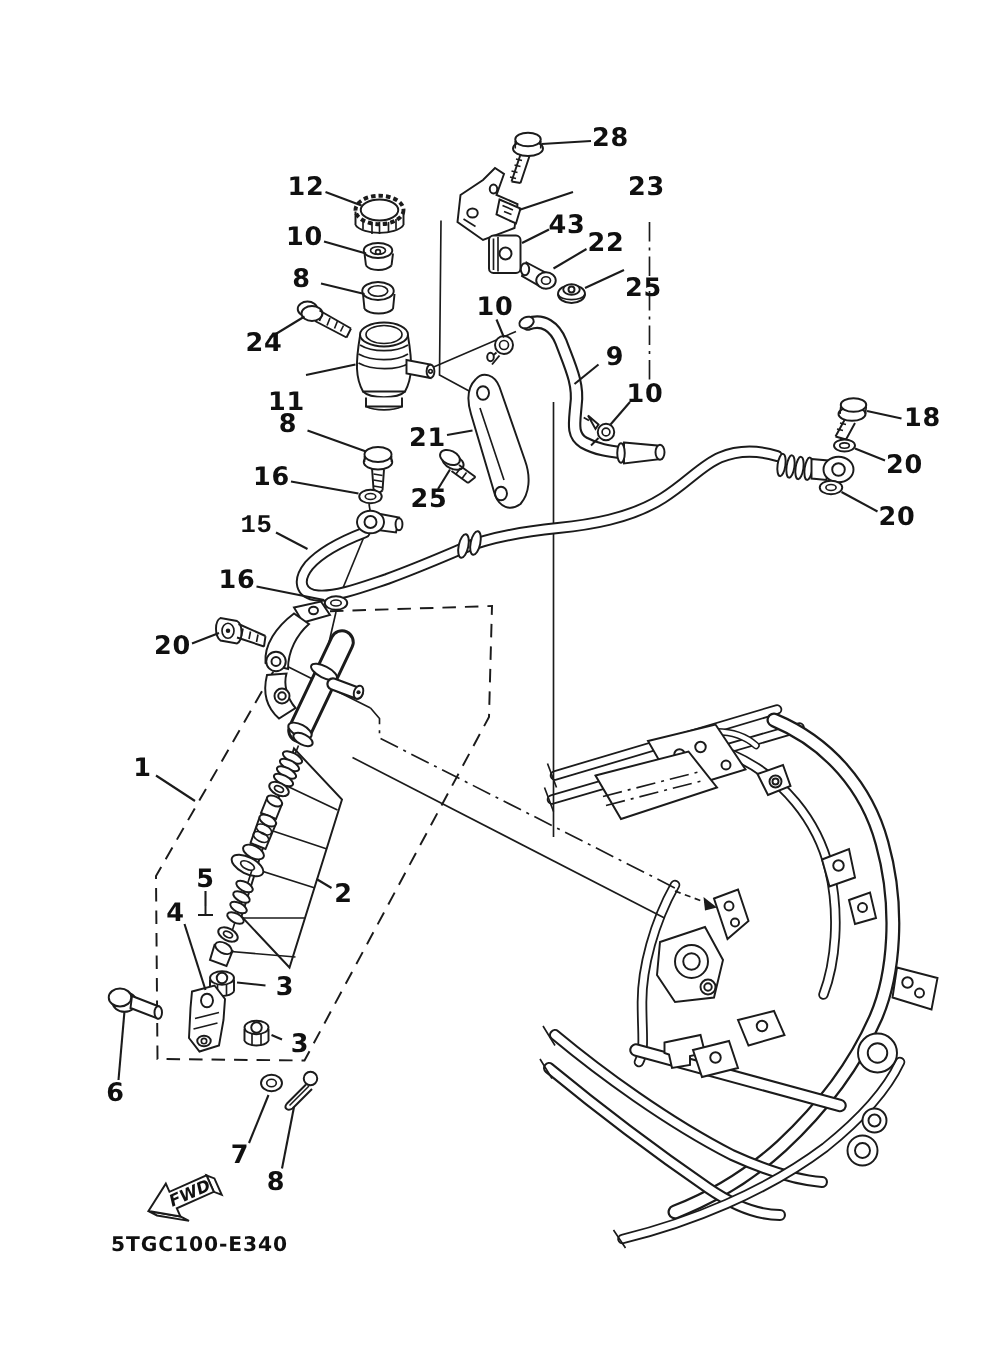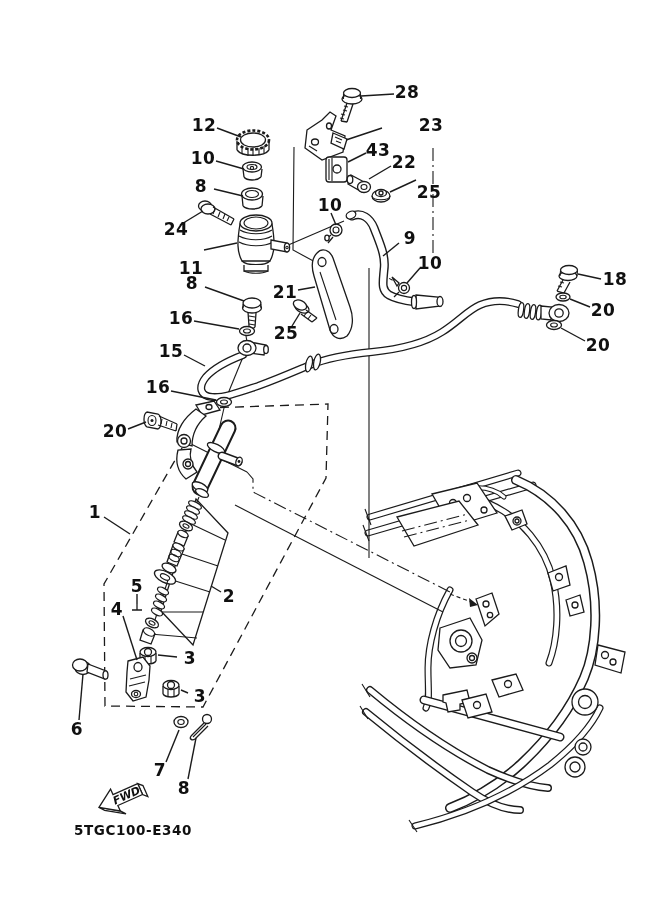--- a/index.html
+++ b/index.html
@@ -467,21 +467,21 @@
       <div class="callout" style="left: 330px; top: 205px;">10</div>
       <div class="callout" style="left: 410px; top: 238px;">9</div>
       <div class="callout" style="left: 430px; top: 263px;">10</div>
       <div class="callout" style="left: 615px; top: 279px;">18</div>
       <div class="callout" style="left: 603px; top: 310px;">20</div>
       <div class="callout" style="left: 598px; top: 345px;">20</div>
       <div class="callout" style="left: 192px; top: 283px;">8</div>
       <div class="callout" style="left: 285px; top: 292px;">21</div>
       <div class="callout" style="left: 181px; top: 318px;">16</div>
       <div class="callout" style="left: 286px; top: 333px;">25</div>
-      <div class="callout" style="left: 171px; top: 351px;">15</div>
+      <div class="callout" style="left: 171px; top: 351px; font-family: Liberation Mono, monospace;">15</div>
       <div class="callout" style="left: 158px; top: 387px;">16</div>
       <div class="callout" style="left: 115px; top: 431px;">20</div>
       <div class="callout" style="left: 95px; top: 512px;">1</div>
       <div class="callout" style="left: 229px; top: 596px;">2</div>
       <div class="callout" style="left: 137px; top: 586px;">5</div>
       <div class="callout" style="left: 117px; top: 609px;">4</div>
       <div class="callout" style="left: 190px; top: 658px;">3</div>
       <div class="callout" style="left: 200px; top: 696px;">3</div>
       <div class="callout" style="left: 77px; top: 729px;">6</div>
       <div class="callout" style="left: 160px; top: 770px;">7</div>

